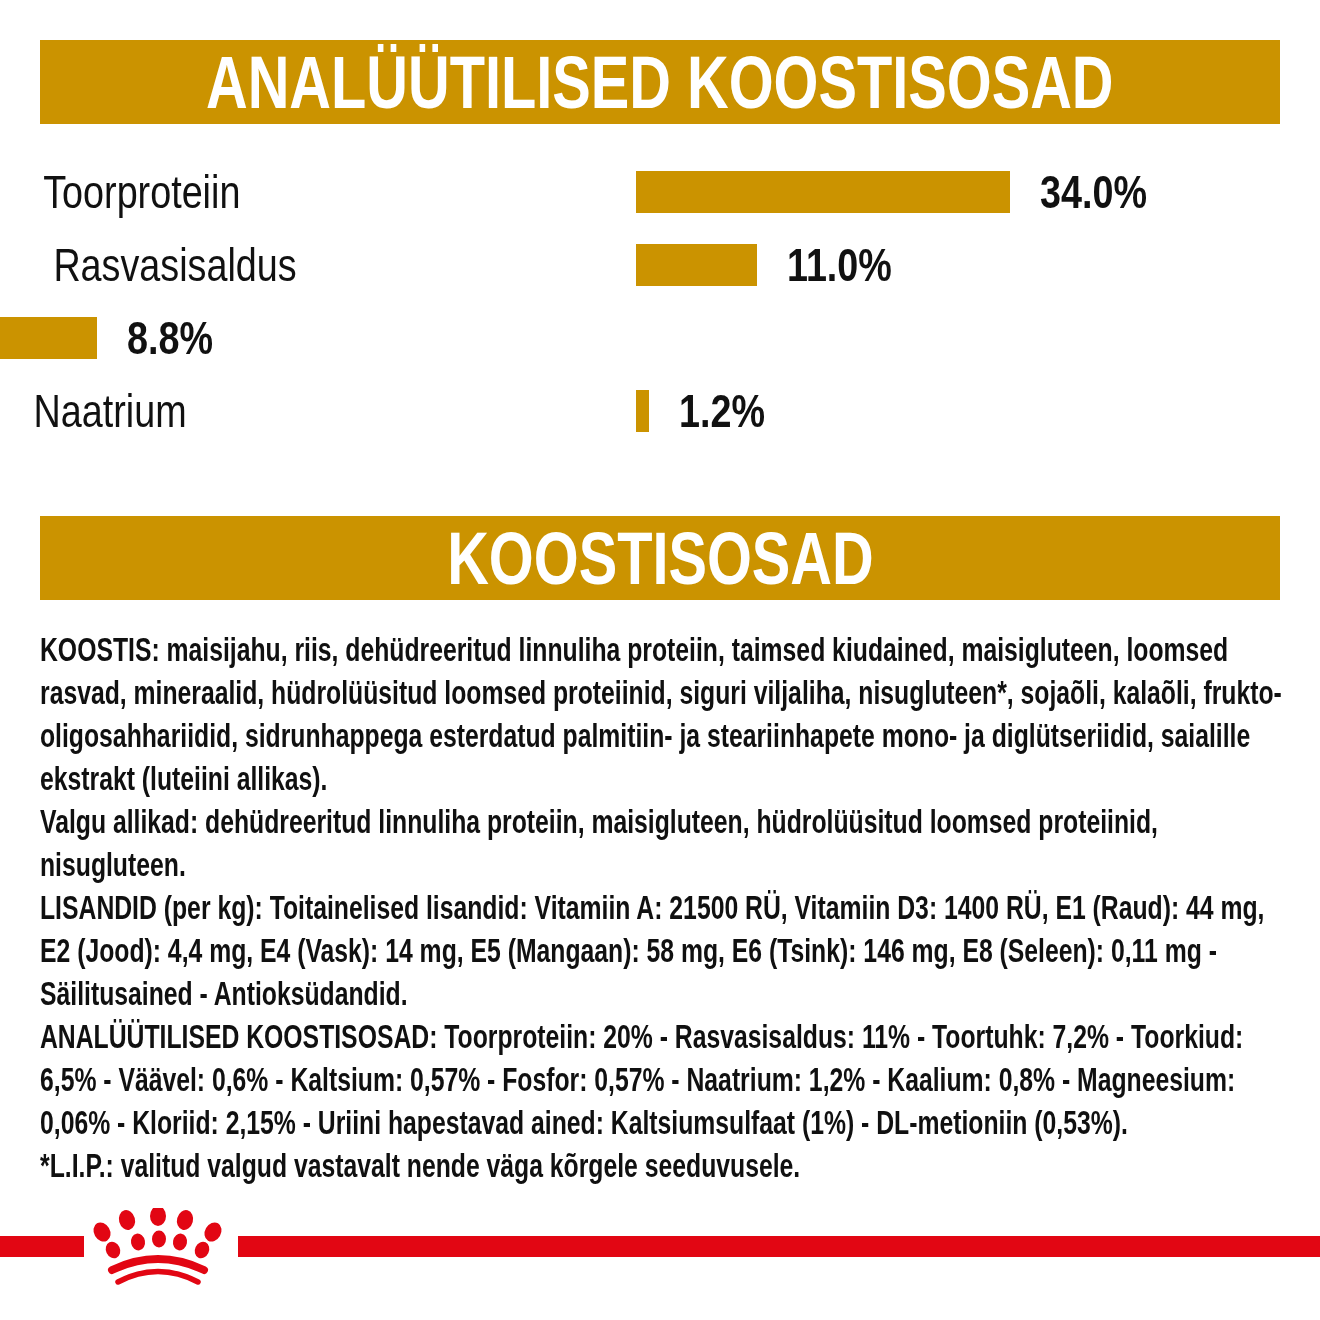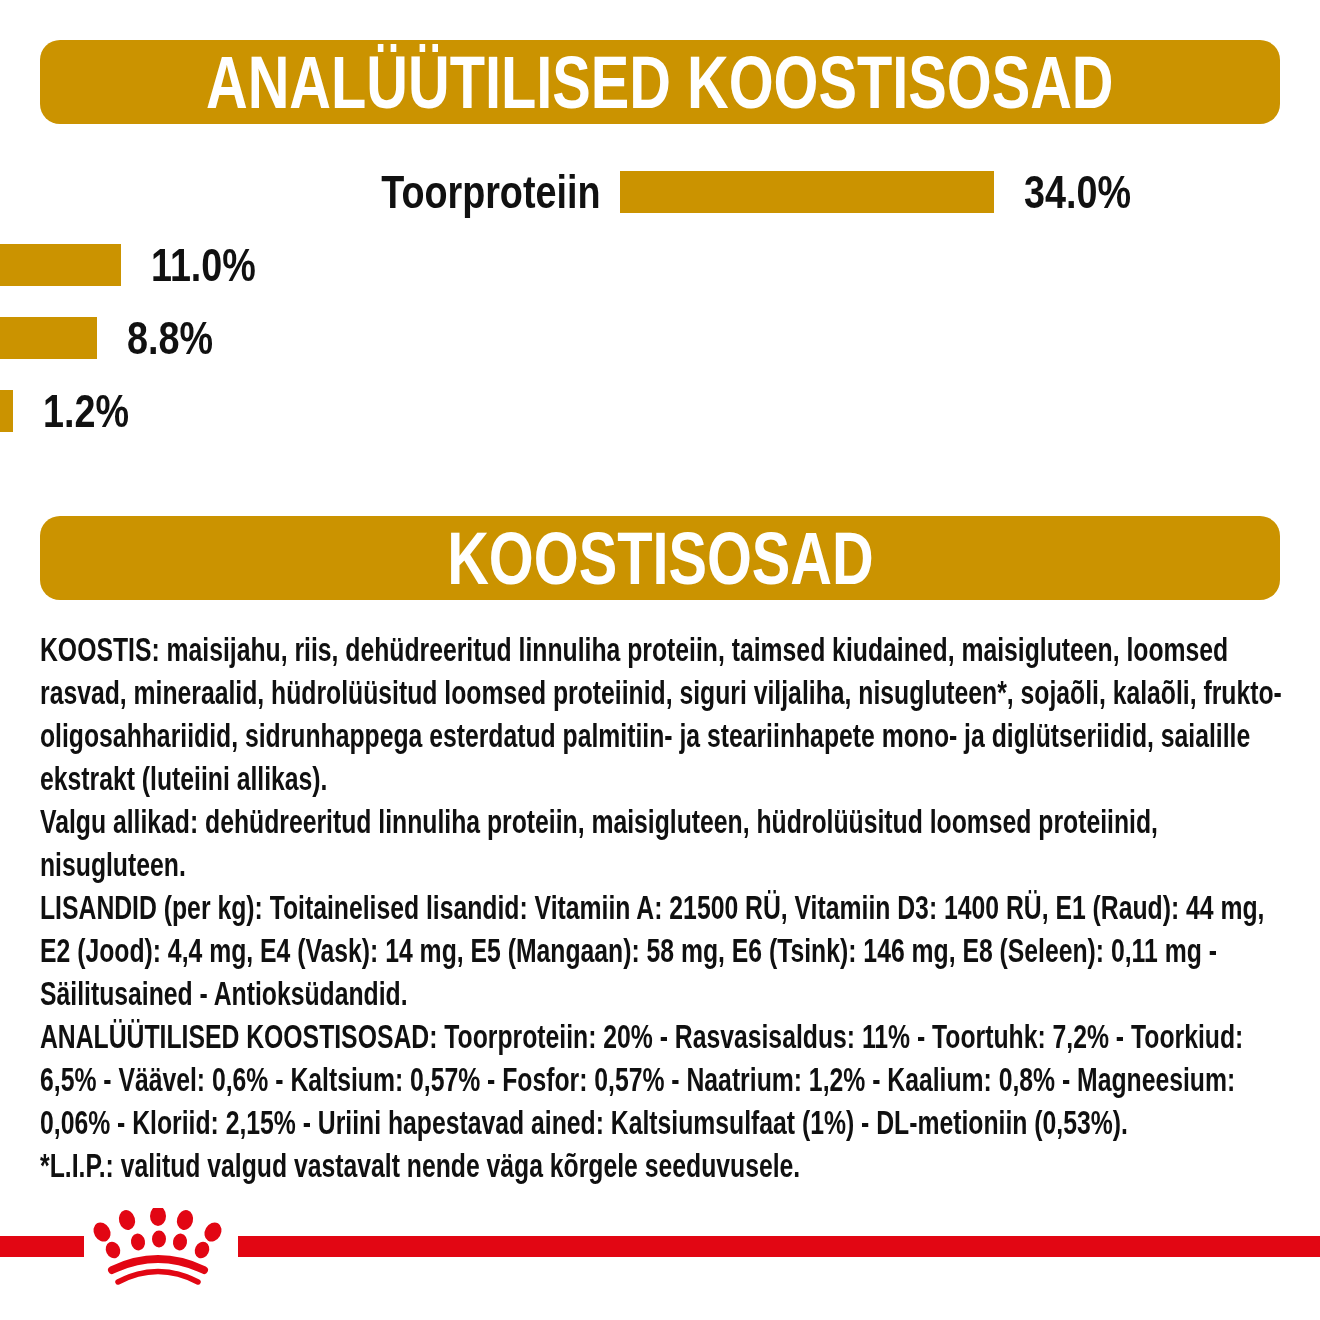--- a/index.html
+++ b/index.html
@@ -9,21 +9,21 @@
     background:#fff;
     overflow:hidden;
     font-family:"Liberation Sans","DejaVu Sans",sans-serif;
     color:#111;
   }
   
   .band{
     margin:0 40px;
     height:84px;
     background:var(--gold,#CB9300);
-    display:flex;align-items:center;justify-content:center;border-radius:20px;
+    display:flex;align-items:center;justify-content:center;
   }
   .band-first{margin-top:40px;}
   .band-second{margin-top:69px;}
   .band-title{
     color:#fff;
     font-size:74px;
     font-weight:700;
     letter-spacing:0px;
     white-space:nowrap;
     display:inline-block;
@@ -31,23 +31,23 @@
     transform-origin:50% 50%;
   }
   
   .chart{margin-top:31px;}
   .chart-row{
     display:flex;align-items:center;
     height:73px;
   }
   .chart-label{
     width:600px;
-    padding-right:20px;
-    text-align:right;
-    font-size:46px;font-weight:700;
+    padding-right:36px;
+    text-align:left;
+    font-size:46px;font-weight:400;
     white-space:nowrap;
   }
   .chart-label .cond{display:inline-block;transform:scaleX(0.82);transform-origin:100% 50%;}
   .chart-bar{
     height:42px;
     background:var(--gold,#CB9300);
     flex:0 0 auto;
   }
   .chart-value{
     margin-left:30px;
@@ -94,28 +94,30 @@
   </div>
 
   <div class="chart">
     <div>
         <div class="chart-row">
           <div class="chart-label"><span class="cond">Toorproteiin</span></div>
           <div class="chart-bar" style="width: 374px; background: rgb(203, 147, 0);"></div>
           <div class="chart-value"><span class="cond">34.0%</span></div>
         </div>
         <div class="chart-row">
+          <div class="chart-label"><span class="cond">Rasvasisaldus</span></div>
           <div class="chart-bar" style="width: 121px; background: rgb(203, 147, 0);"></div>
           <div class="chart-value"><span class="cond">11.0%</span></div>
         </div>
         <div class="chart-row">
           <div class="chart-bar" style="width: 96.8px; background: rgb(203, 147, 0);"></div>
           <div class="chart-value"><span class="cond">8.8%</span></div>
         </div>
         <div class="chart-row">
+          <div class="chart-label"><span class="cond">Naatrium</span></div>
           <div class="chart-bar" style="width: 13.2px; background: rgb(203, 147, 0);"></div>
           <div class="chart-value"><span class="cond">1.2%</span></div>
         </div>
       </div>
   </div>
 
   <div class="band band-second">
     <span class="band-title">KOOSTISOSAD</span>
   </div>
 

